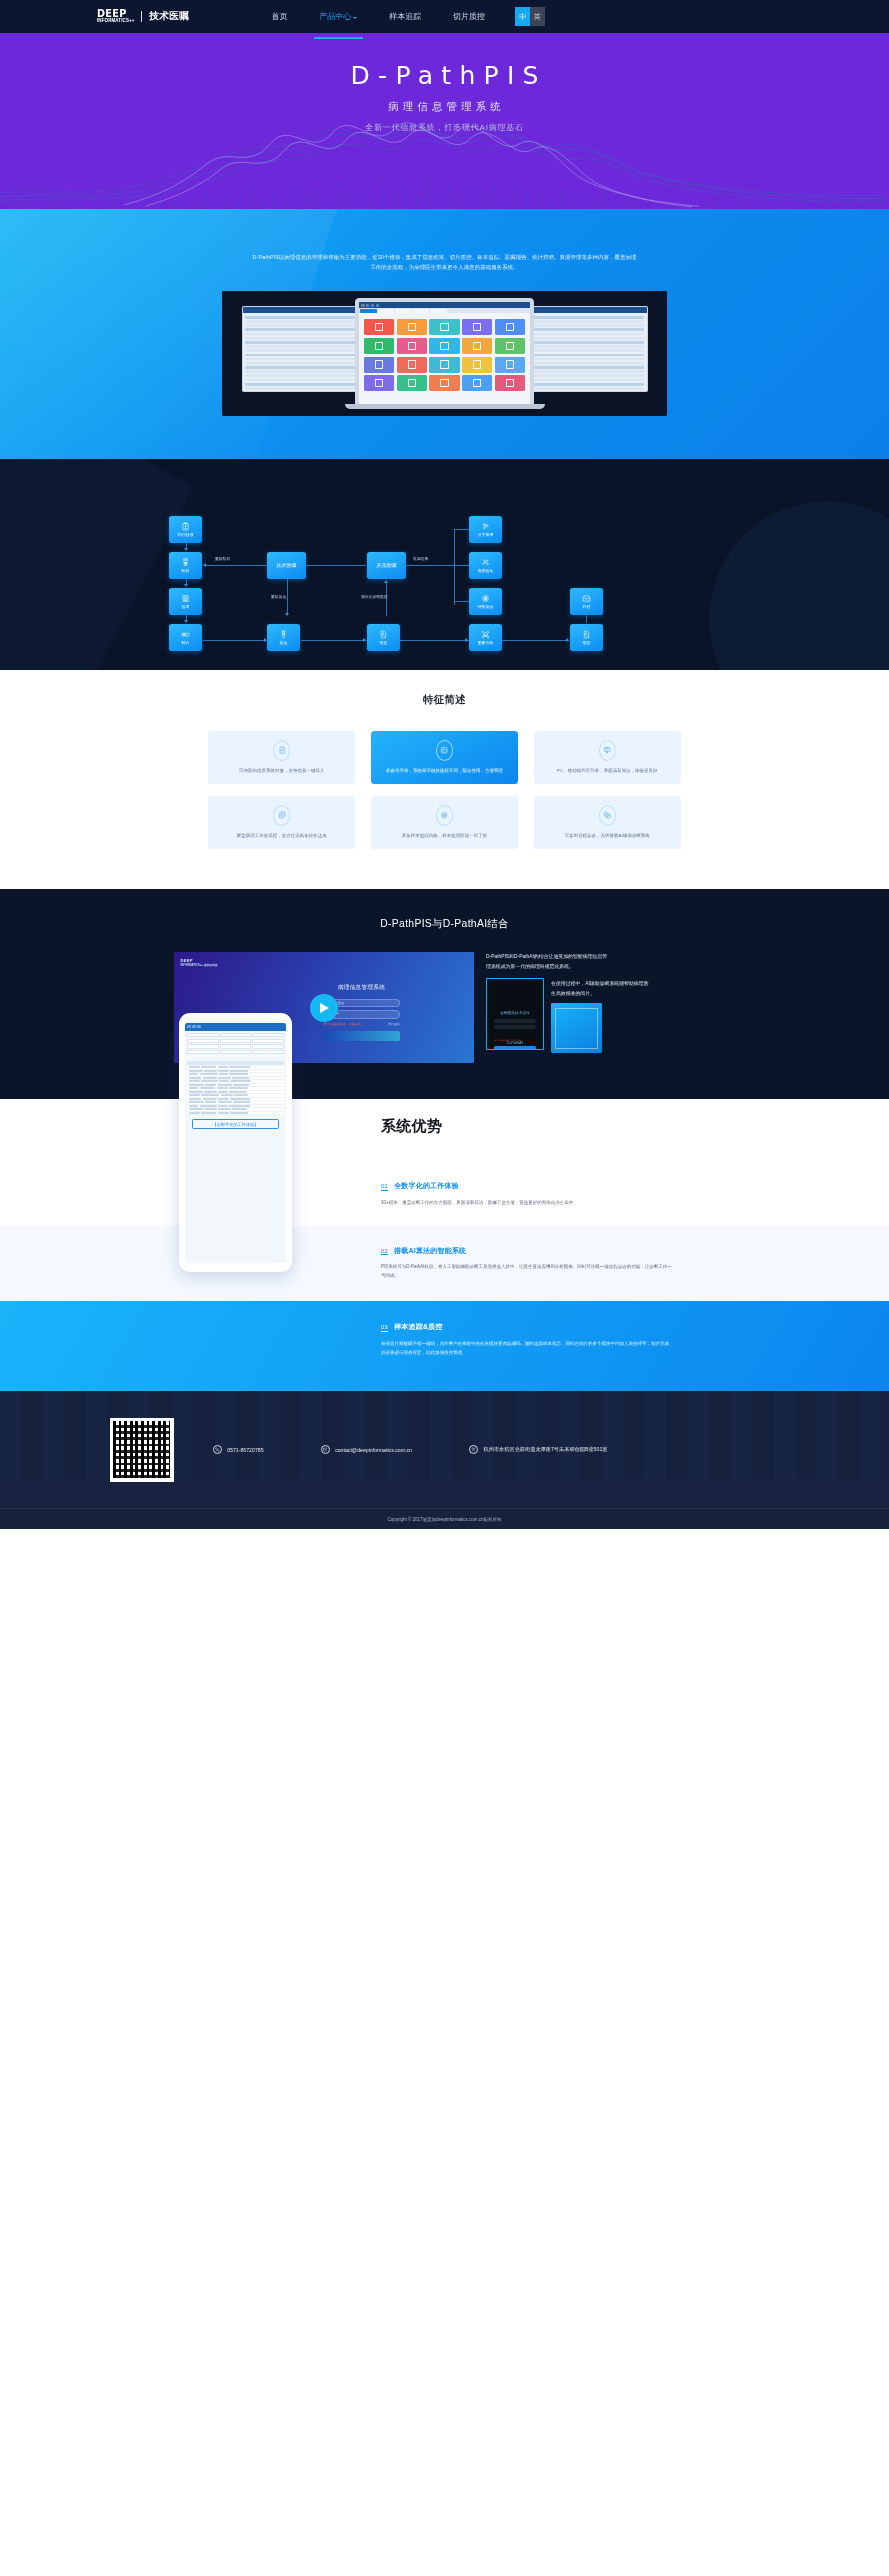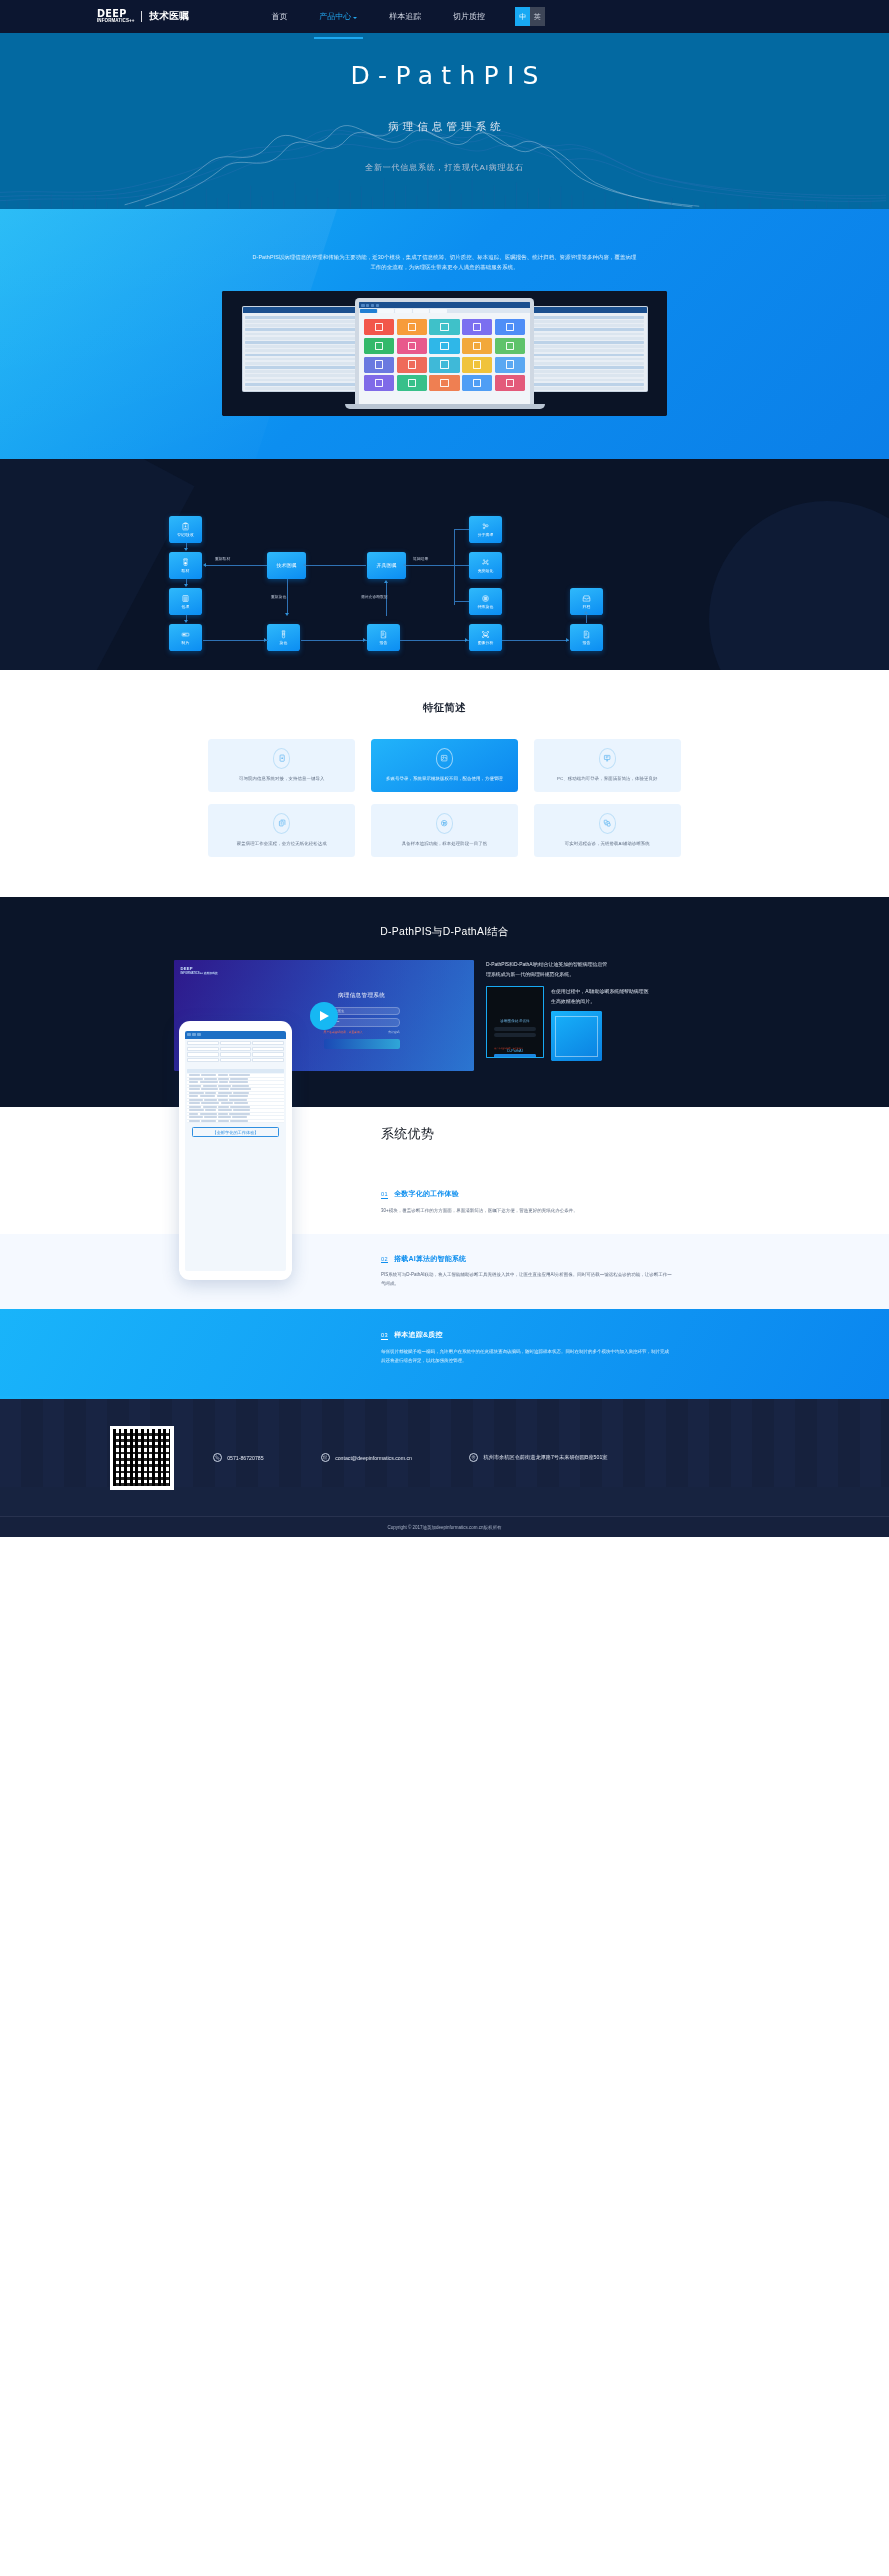--- a/index.html
+++ b/index.html
@@ -39,22 +39,22 @@
   .lang { display:flex; margin-left:29px; }
   .lang span {
     width:14.6px; height:19px; display:flex; align-items:center; justify-content:center;
     font-size:7px; cursor:pointer;
   }
   .lang .zh { background:#18a9f3; color:#fff; }
   .lang .en { background:#3d4557; color:#c6ccd8; }
 
   
   .hero {
-    height:176px; background:#0369a1; position:relative; overflow:hidden;
-    display:flex; flex-direction:column; align-items:center;gap:20px;
+    height:176px; background:#6d28d9; position:relative; overflow:hidden;
+    display:flex; flex-direction:column; align-items:center;
   }
   .hero:before{
     content:""; position:absolute; inset:0;
     background-image:radial-gradient(circle, rgba(120,160,220,.20) 0.7px, transparent 0.7px);
     background-size:18px 18px;
   }
   .hero-title {
     margin-top:28px; font-size:25px; letter-spacing:8.3px; font-weight:400;
     color:#fff; position:relative; z-index:2;
     font-family:"DejaVu Sans",sans-serif; text-indent:8.3px;
@@ -139,21 +139,21 @@
   .ln { position:absolute; background:#2f72b5; }
   .ln.h { height:0.7px; }
   .ln.v { width:0.7px; }
   .ar { position:absolute; width:0; height:0; }
   .ar.down { border-left:2.1px solid transparent;border-right:2.1px solid transparent;border-top:3.5px solid #2f8fd6; }
   .ar.up   { border-left:2.1px solid transparent;border-right:2.1px solid transparent;border-bottom:3.5px solid #2f8fd6; }
   .ar.left { border-top:2.1px solid transparent;border-bottom:2.1px solid transparent;border-right:3.5px solid #2f8fd6; }
   .ar.right{ border-top:2.1px solid transparent;border-bottom:2.1px solid transparent;border-left:3.5px solid #2f8fd6; }
 
   
-  .feat { background:#fff; padding:31px 0 40px; }
+  .feat { background:#fff; padding:23px 0 40px; }
   .feat-title { text-align:center; font-size:10.4px; color:#1b2230; font-weight:700; letter-spacing:0.3px; }
   .feat-grid { width:473px; margin:23.6px auto 0; display:grid; grid-template-columns:repeat(3,1fr); gap:12.5px 15.3px; }
   .card {
     background:#eaf4fe; border-radius:3.5px; height:53px; padding:8.3px 11px;
     display:flex; flex-direction:column; align-items:center; justify-content:center;
   }
   .card.hl { background:linear-gradient(150deg,#22b4fa 0%,#0b86ef 100%); }
   .card-ico {
     width:17.4px;height:21px;border-radius:50%;border:0.7px solid #bfe0f8;
     display:flex;align-items:center;justify-content:center;margin-bottom:6.3px;
@@ -208,21 +208,21 @@
 
   
   .adv { position:relative; }
   .adv-band { position:relative; }
   .b1 { background:#ffffff; height:78px; }
   .b2 { background:#f5f9ff; height:75px; }
   .b3 { background:linear-gradient(120deg,#19b4fa,#0a86ef); height:87px; }
   .adv-inner { position:absolute; inset:0; }
   .adv-wrap { width:695px; margin:0 auto; position:relative; height:100%; }
   .adv-txt { position:absolute; left:284px; width:292px; }
-  .adv-h { font-size:13px; font-weight:400; color:#11161f; letter-spacing:0.3px; }
+  .adv-h { font-size:15px; font-weight:700; color:#11161f; letter-spacing:0.3px; }
   .adv-item-h { display:flex; align-items:baseline; gap:6.3px; margin-bottom:6.3px; }
   .adv-num { font-size:5.6px; color:#0e8fef; border-bottom:1px solid #0e8fef; padding-bottom:0.7px; letter-spacing:0.3px; }
   .adv-name { font-size:7px; font-weight:700; color:#0e8fef; letter-spacing:0.2px; }
   .adv-body { font-size:4.5px; line-height:2; color:#59657a; }
   .b3 .adv-num { color:#fff; border-color:#fff; }
   .b3 .adv-name { color:#fff; }
   .b3 .adv-body { color:#eaf6ff; }
   .phone {
     position:absolute; left:82px; top:-86px; width:113px; height:259px;
     background:#fff; border-radius:11px; box-shadow:0 4.2px 18px rgba(20,60,120,.20);

